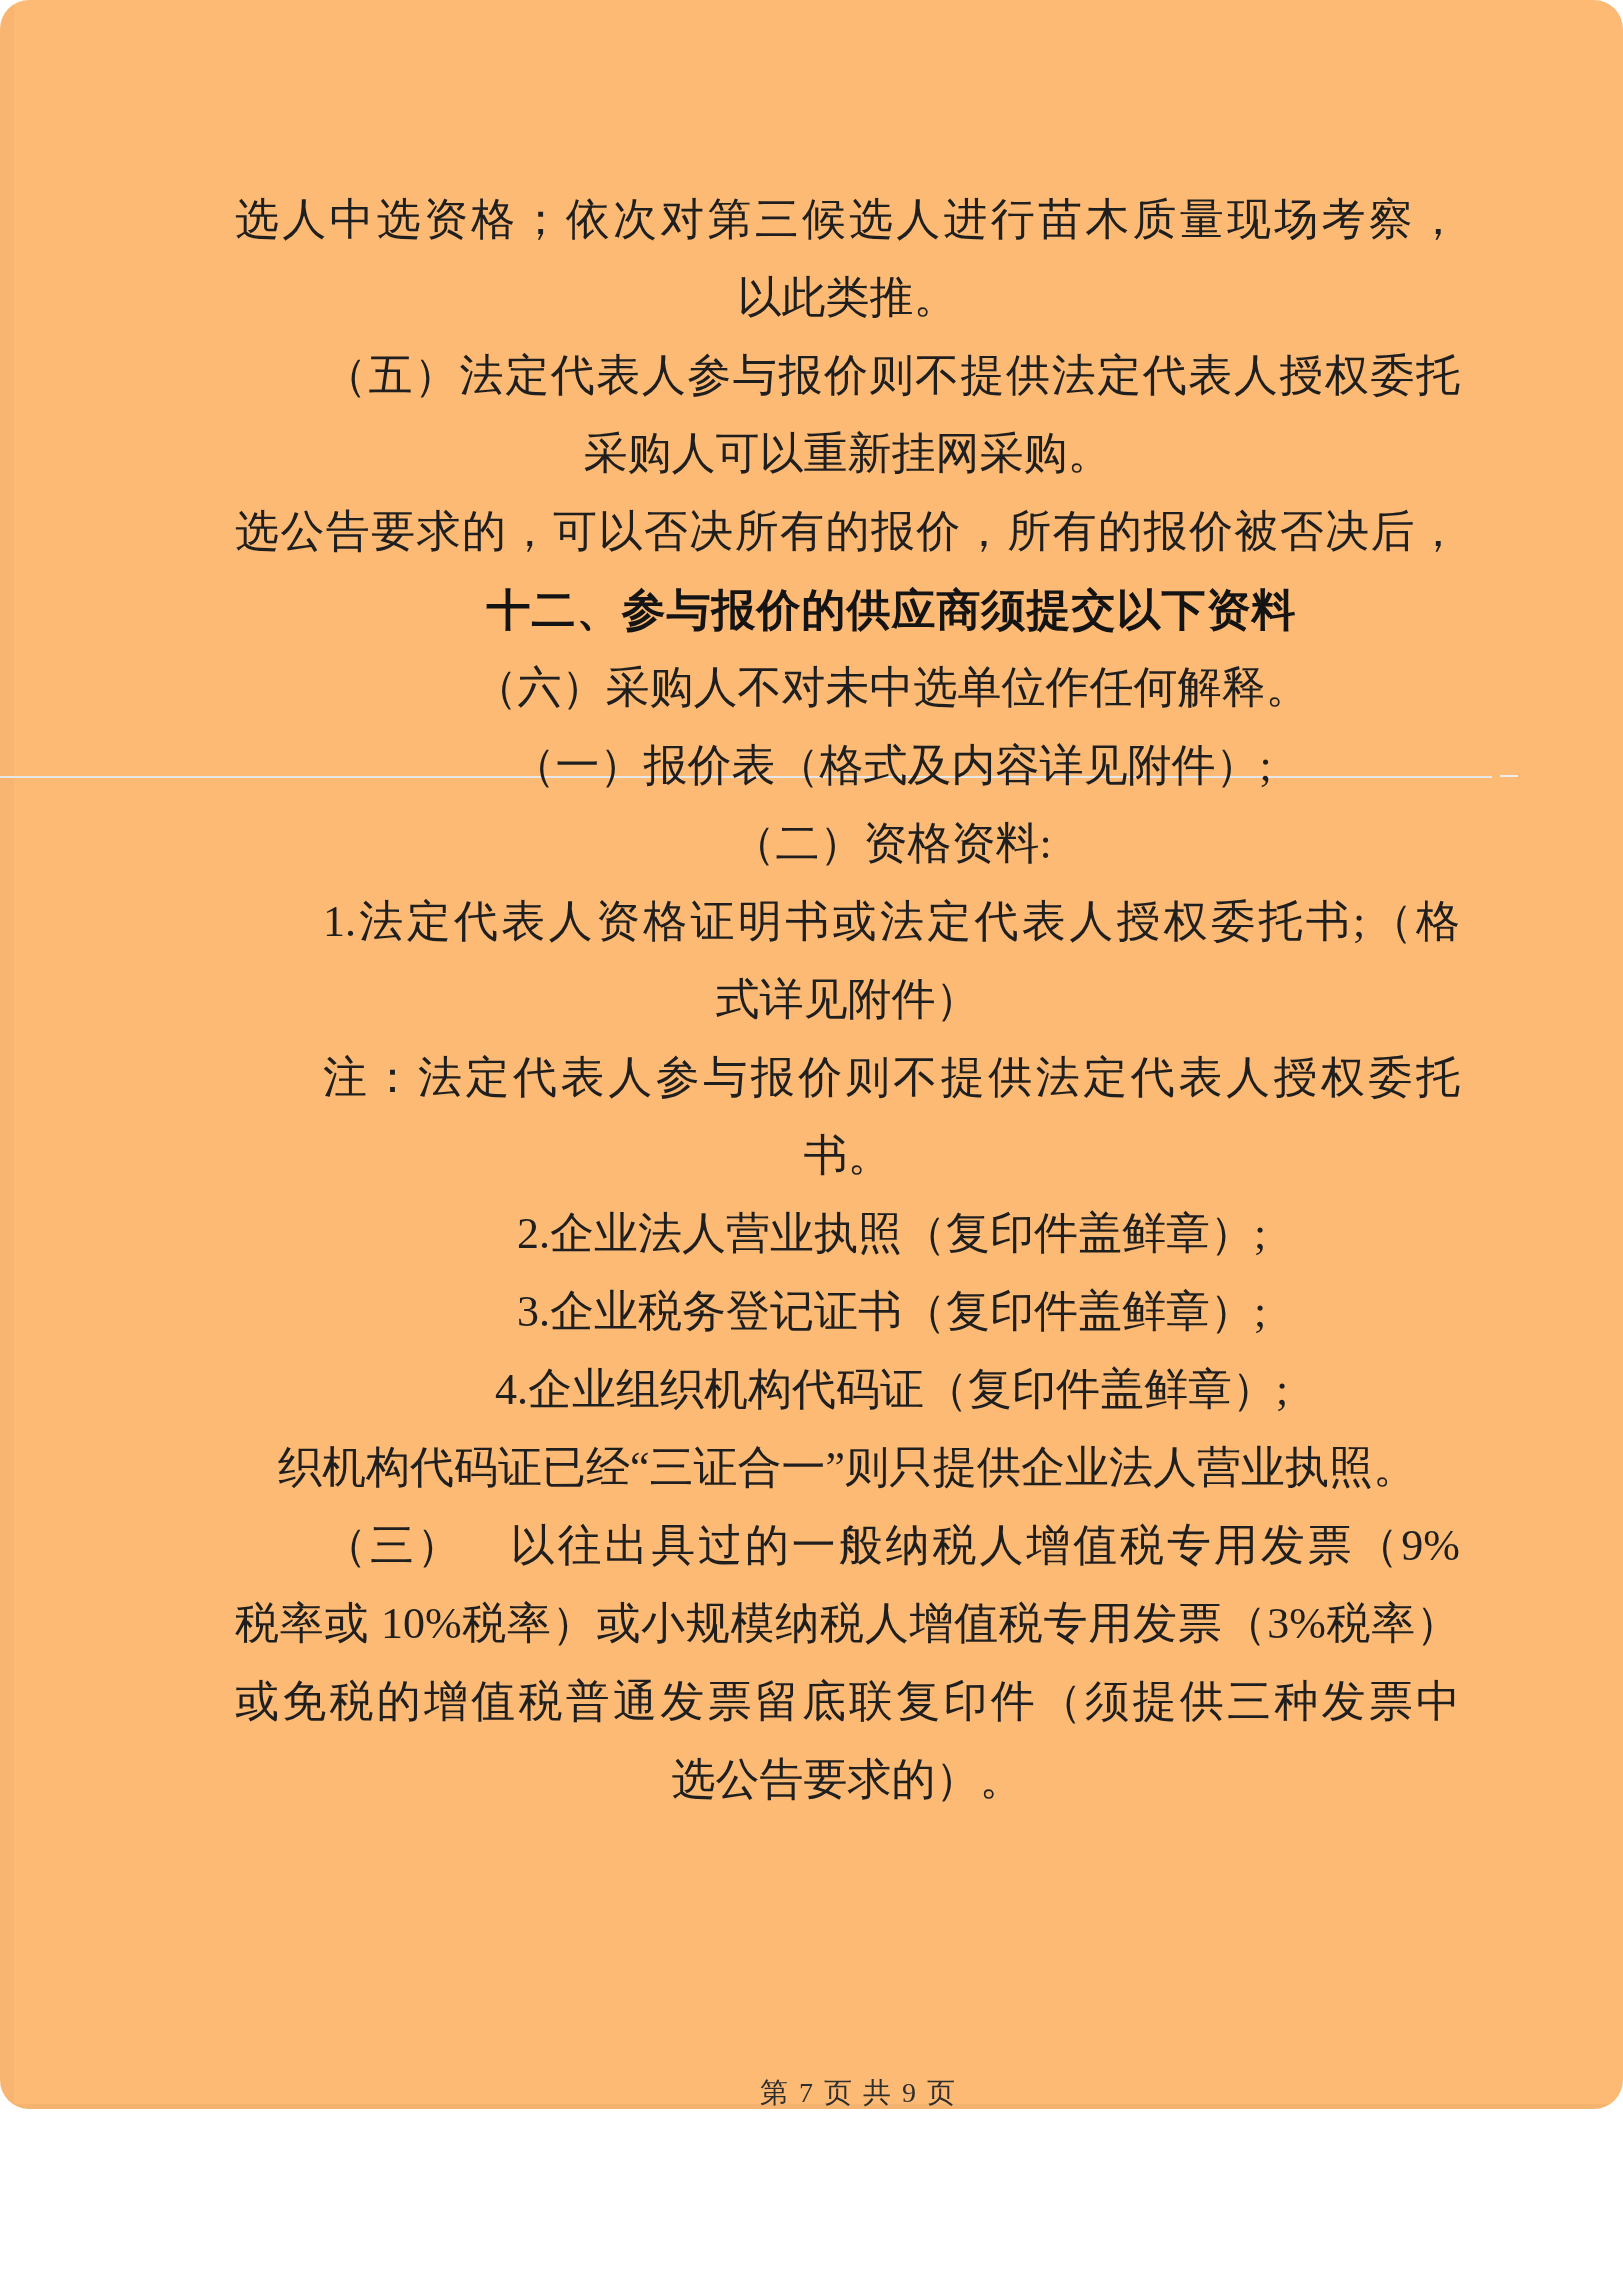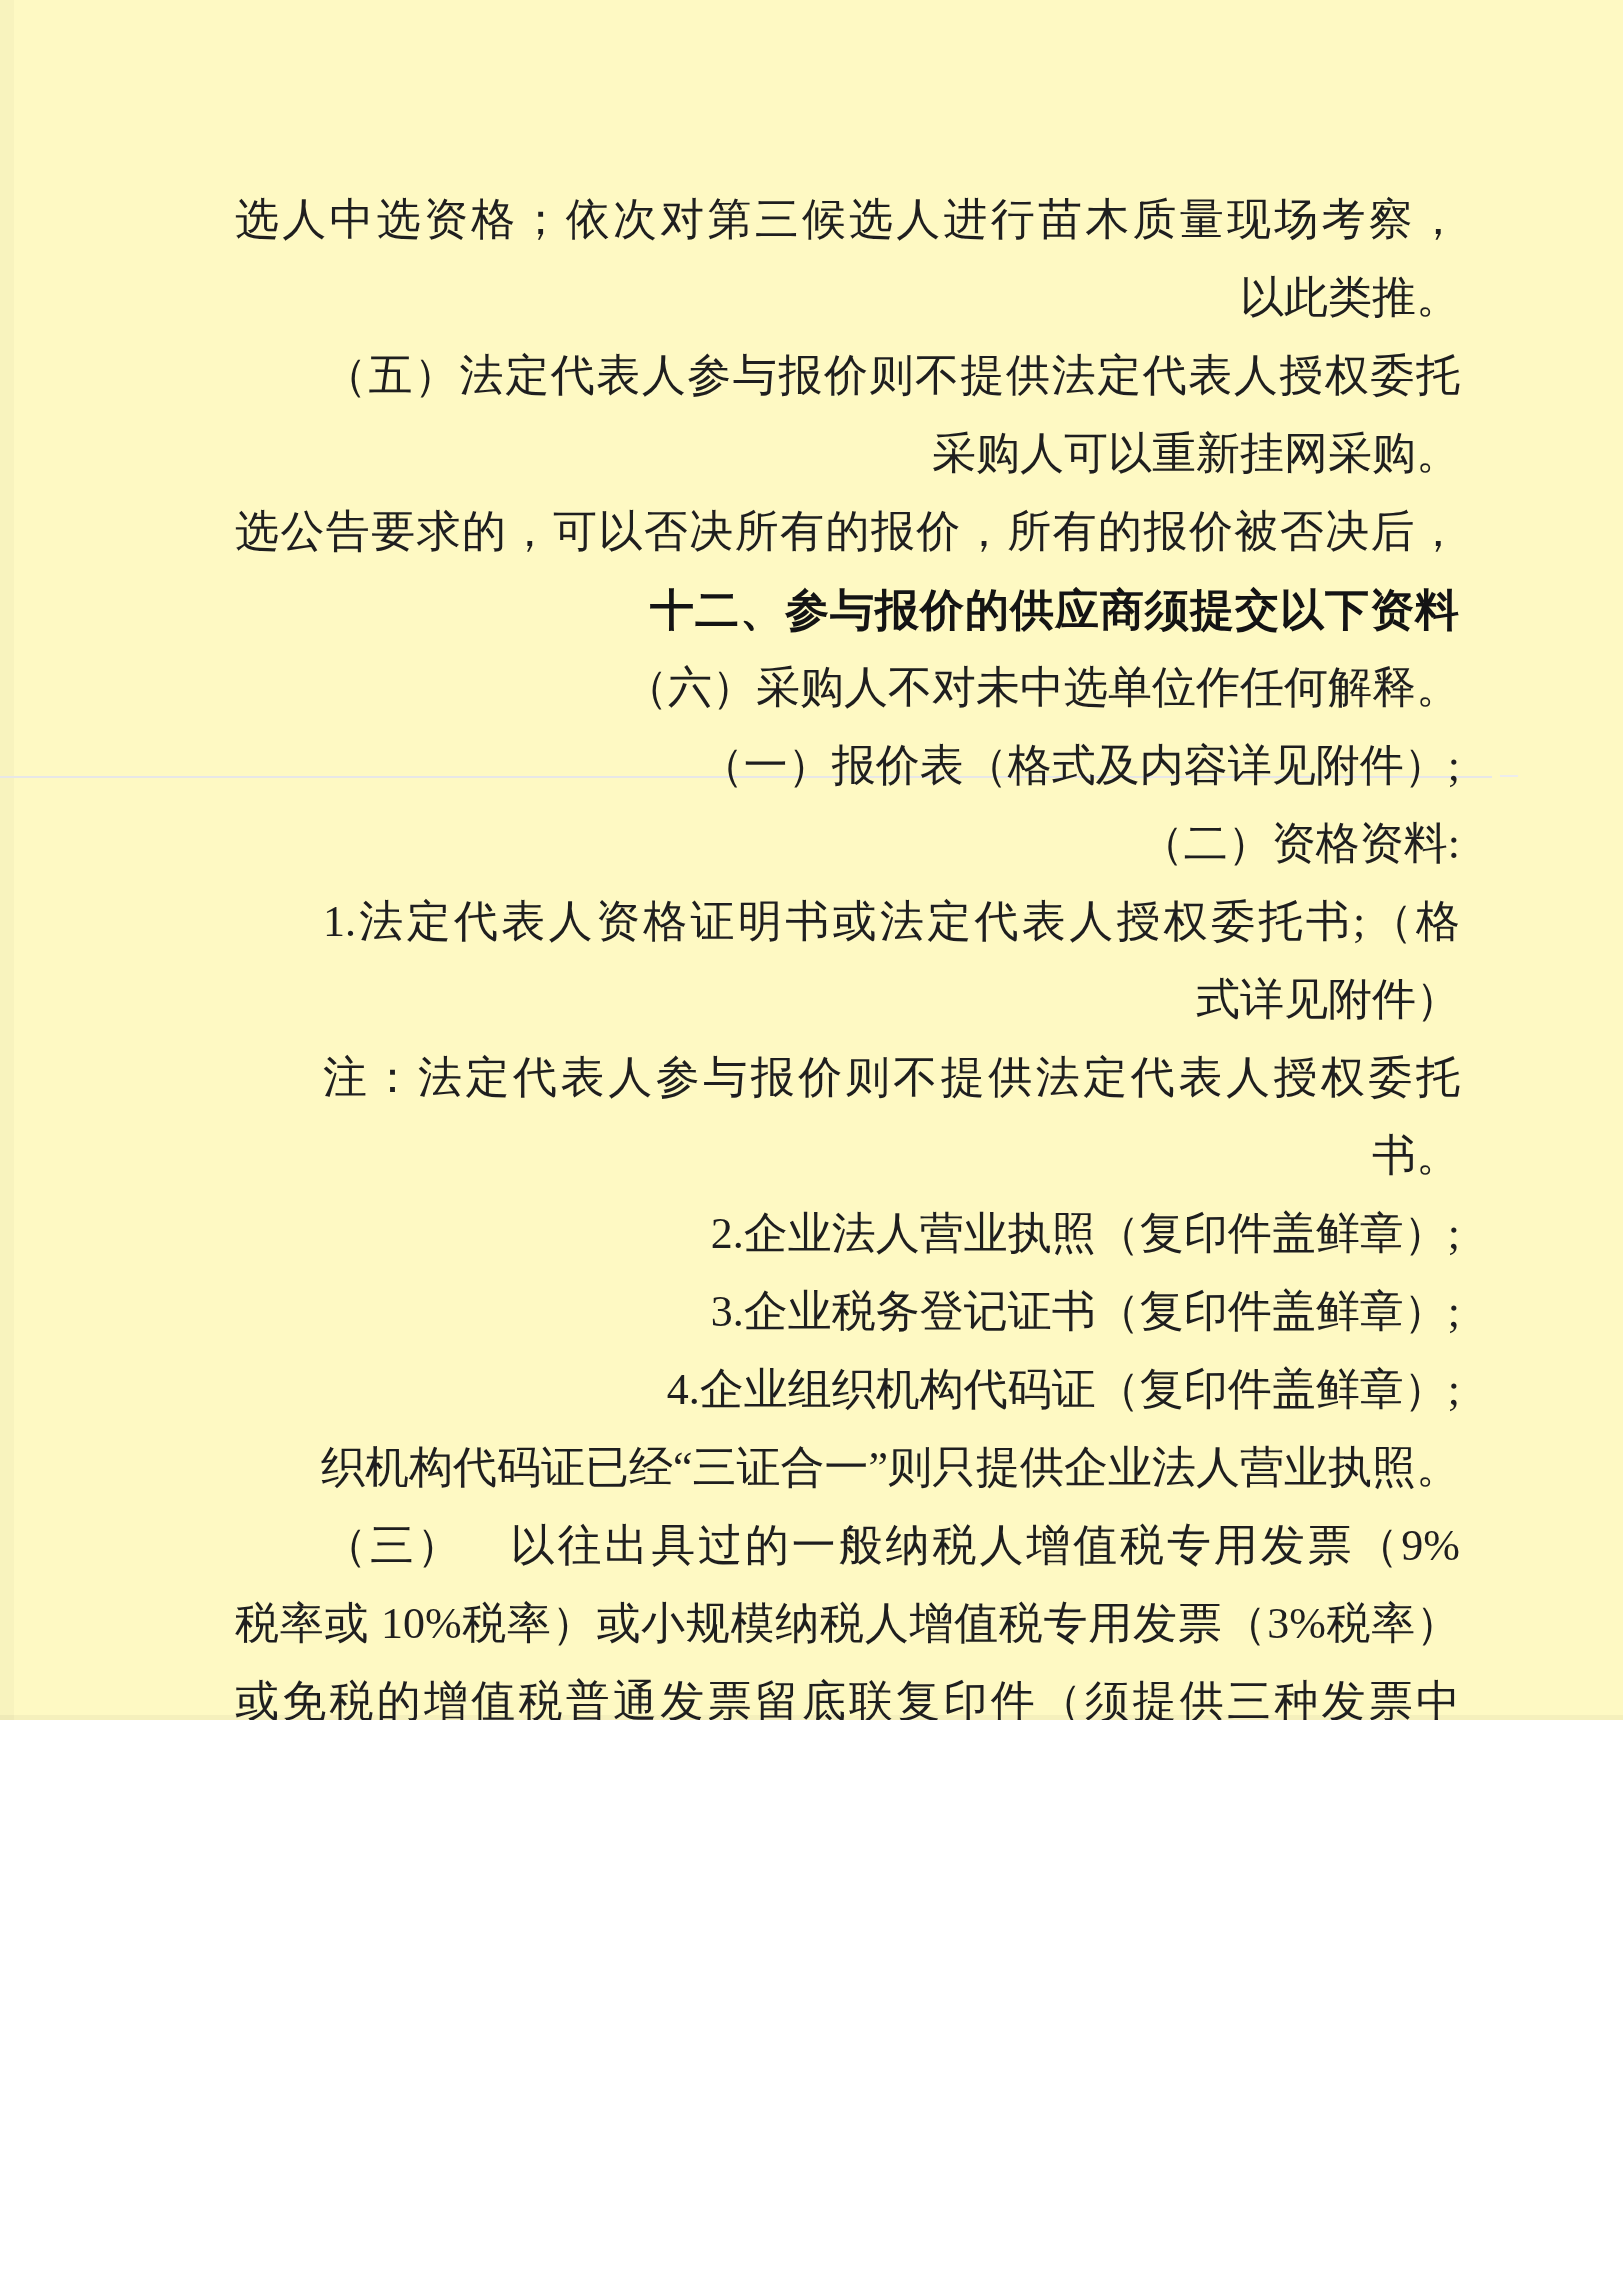--- a/index.html
+++ b/index.html
@@ -3,24 +3,25 @@
 <meta charset="utf-8">
 <style>
   html, body {
     margin: 0;
     padding: 0;
     background: #ffffff;
   }
   .page {
     position: relative;
     width: 1623px;
-    height: 1720px;
-    background: #fef9c3;
+    height: 2109px;
+    background: #fdba74;
     overflow: hidden;
     font-family: "Liberation Serif", "DejaVu Serif", serif;
+    border-radius: 29px;
   }
   
   .edge-left {
     position: absolute; left: 0; top: 0; width: 13.7px; height: 100%;
     background: rgba(0,0,0,0.025);
   }
   .edge-bottom {
     position: absolute; left: 0; bottom: 0; width: 100%; height: 4.9px;
     background: rgba(0,0,0,0.035);
   }
@@ -37,21 +38,21 @@
     position: absolute;
     left: 235px;
     top: 181px;
     width: 1225px;
     color: #1f1f1f;
   }
   .line {
     height: 78px;
     line-height: 78px;
     font-size: 44px;
-    text-align: right;
+    text-align: center;
     white-space: pre;
   }
   .line.indent {
     text-indent: 2em;
   }
   .line.fill {
     white-space: normal;
     text-align: justify;
     text-align-last: justify;
     text-justify: inter-character;

